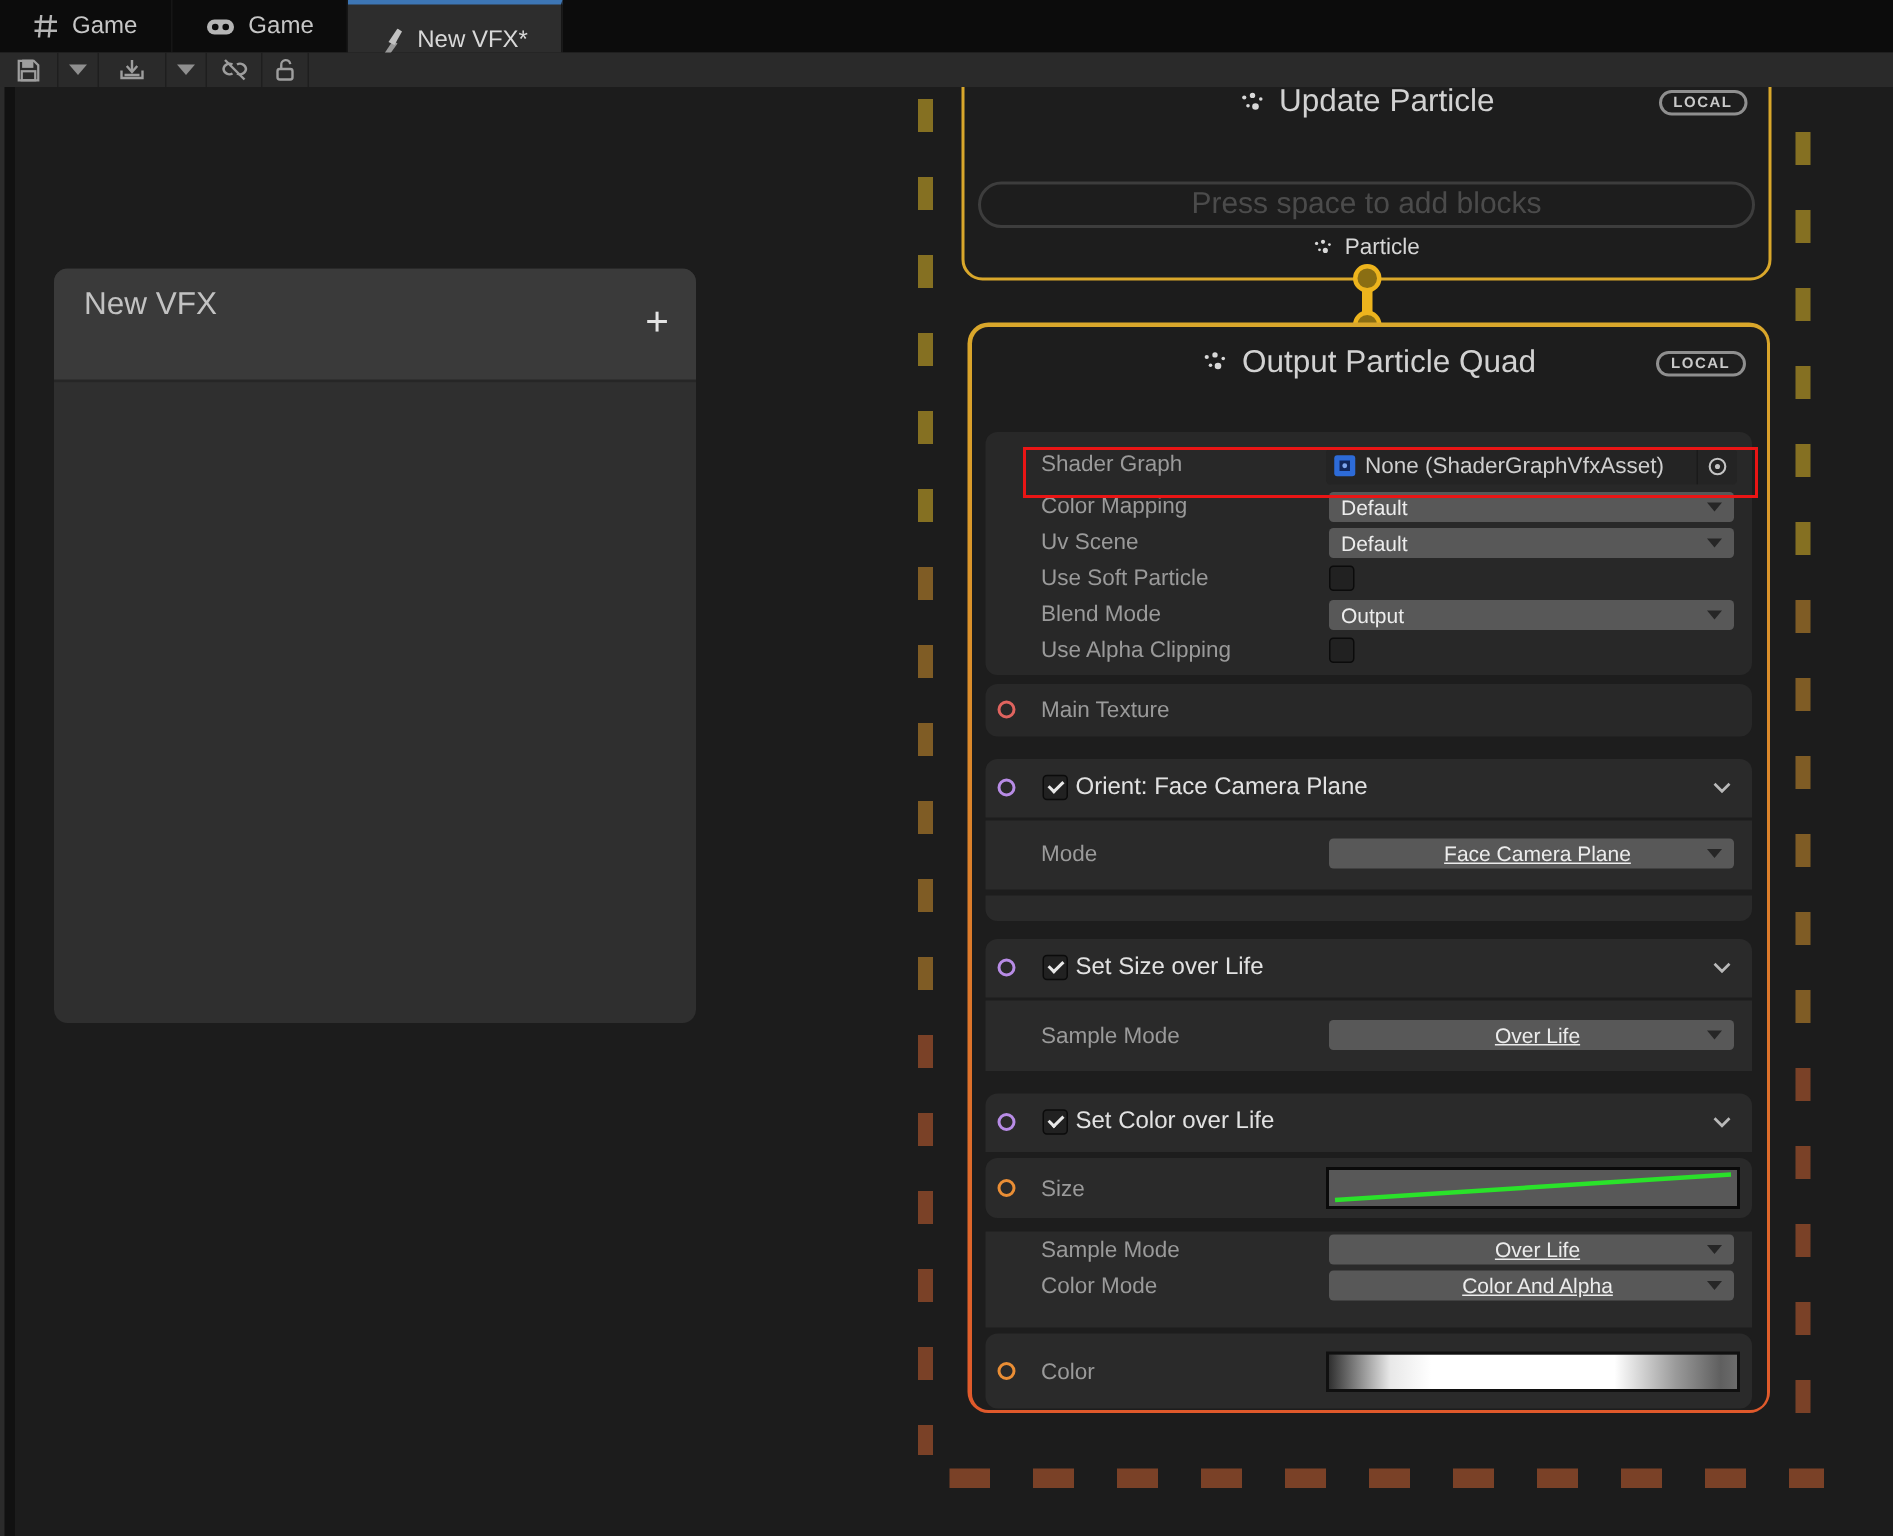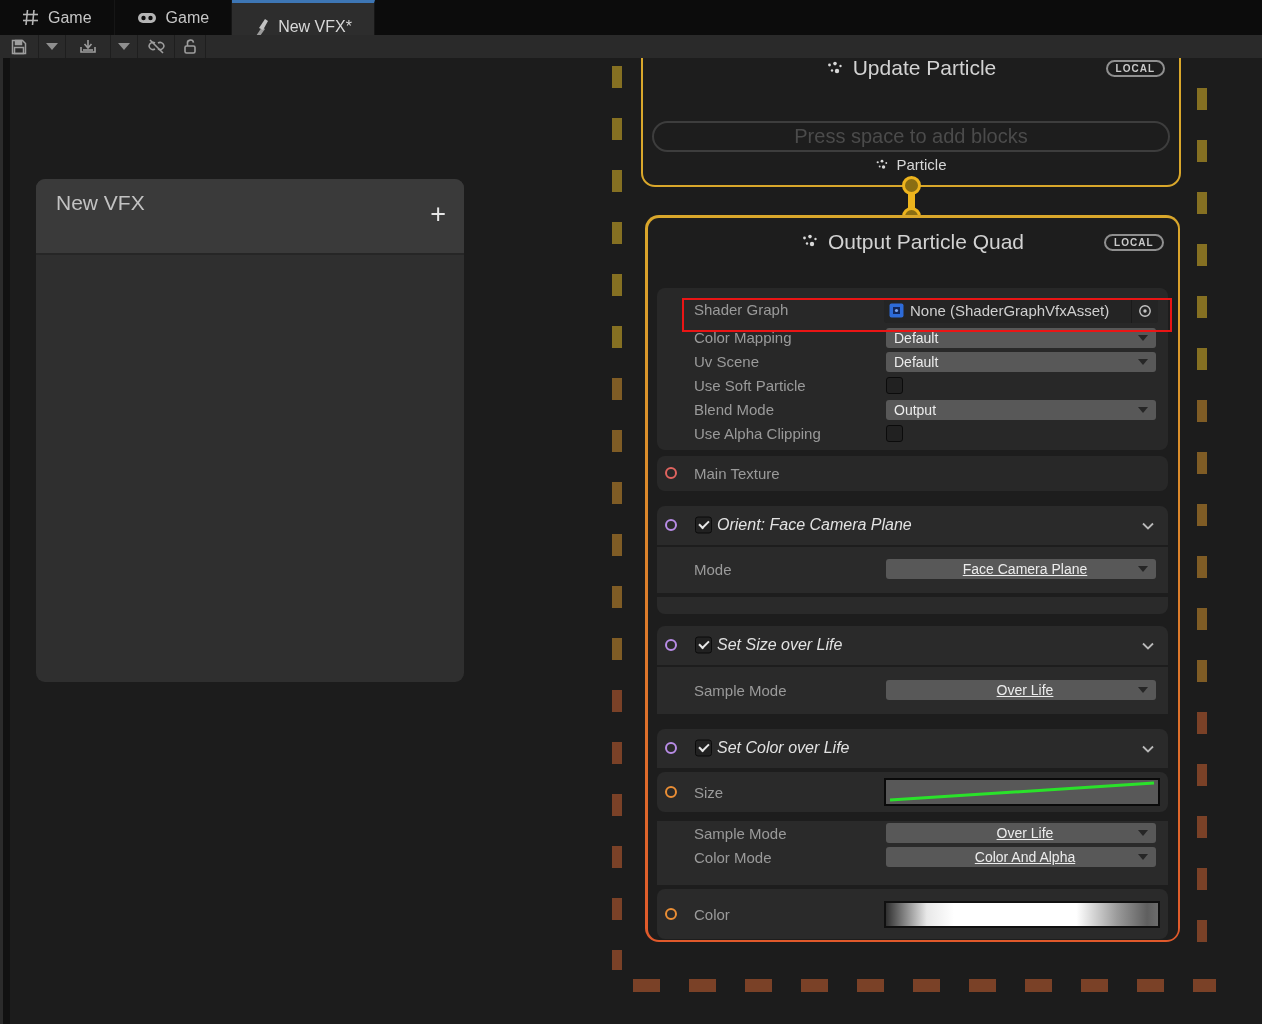--- a/index.html
+++ b/index.html
@@ -69,21 +69,21 @@
   .flow-dot{position:absolute;width:13px;height:13px;border-radius:50%;border:3px solid #edb41d;background:#8a6e13;left:902px;}
 
   
   .node-output{position:absolute;left:645px;top:157px;width:535px;height:727px;border-radius:14px;
       background:linear-gradient(to bottom,#d9a72b,#e0592b);padding:2.5px;box-sizing:border-box;}
   .no-inner{position:relative;width:100%;height:100%;background:#1d1d1d;border-radius:11px;overflow:hidden;}
   .no-title{padding-top:12px;}
   .no-badge{right:14px;top:16px;}
   .band{position:relative;margin:0 9.5px;background:#2a2a2a;border-radius:8px;box-sizing:border-box;}
   .band.sq{border-radius:0;}
-  .band.top{border-radius:8px 8px 0 0;font-style:italic;}
+  .band.top{border-radius:8px 8px 0 0;}
   .band.bot{border-radius:0 0 8px 8px;}
   .settings{margin-top:34px;height:162px;padding-top:10px;background:#282828;}
   .srow{position:relative;height:24px;}
   .srow.tall{height:28px;}
   .srow .dd{left:229px;top:2px;width:270px;}
   .srow .objfield{left:227px;top:1px;width:274px;}
   .srow .cbq{position:absolute;left:229px;top:3px;width:15px;height:15px;background:#212121;border:1px solid #0b0b0b;border-radius:3px;}
   .srow .lbl{top:3px;}
   .redbox{position:absolute;left:34px;top:80px;width:486px;height:30px;border:2px solid #ea1515;z-index:5;pointer-events:none;}
   .mainband{margin-top:6px;height:35px;background:#282828;}

